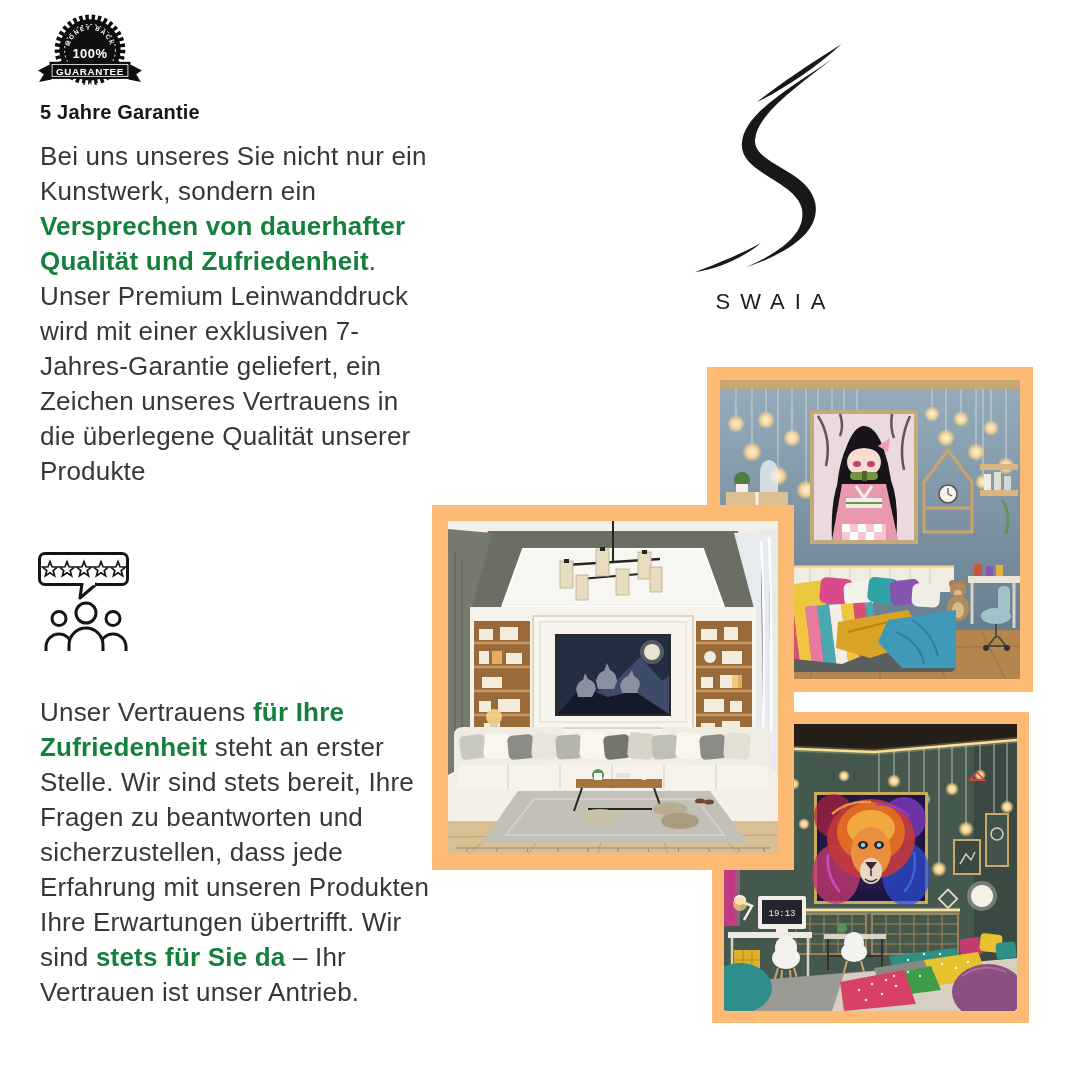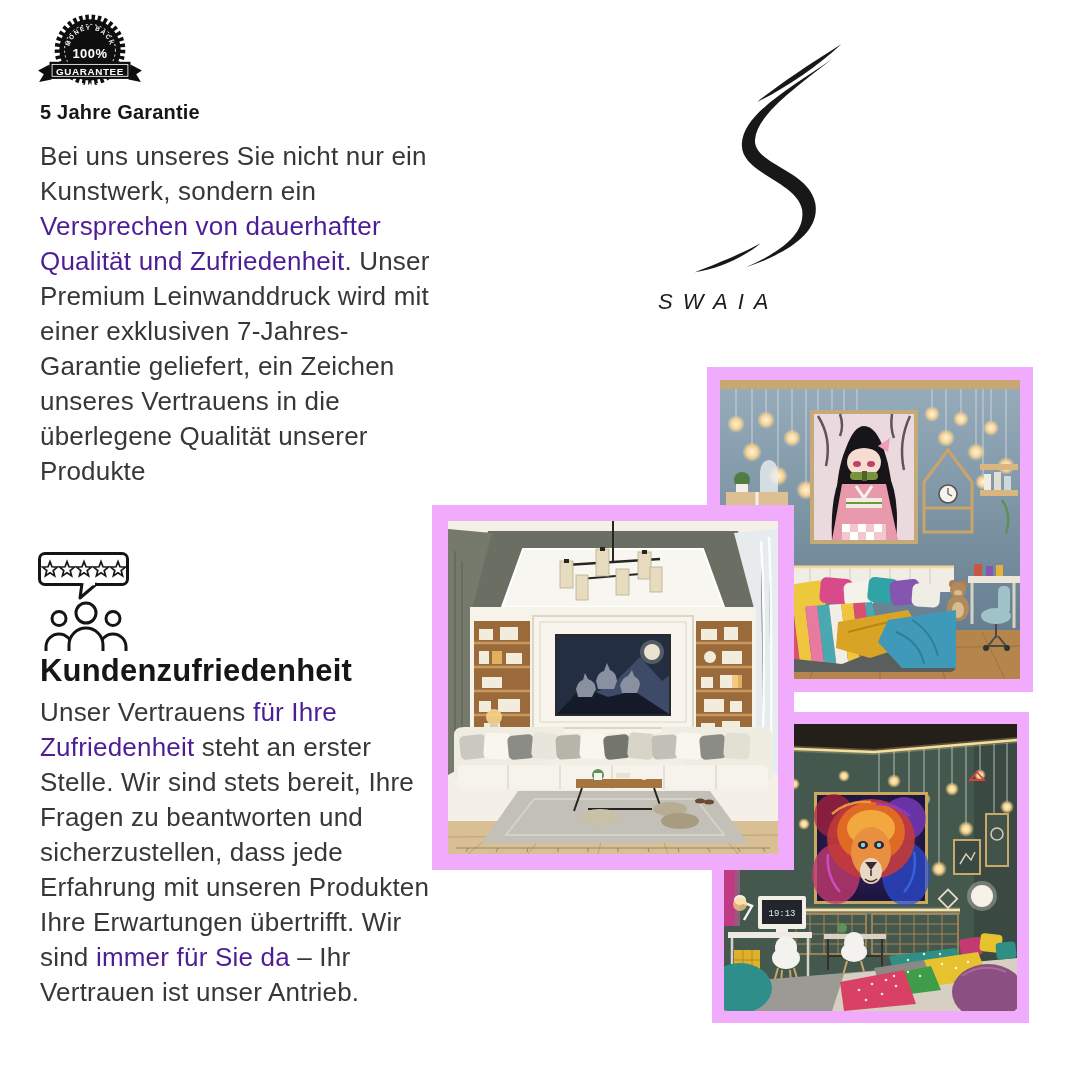--- a/index.html
+++ b/index.html
@@ -6,29 +6,29 @@
   .page{position:relative;width:1080px;height:1080px;background:#ffffff;overflow:hidden;
         font-family:"Liberation Sans",sans-serif;color:#333;}
   
   .badge{position:absolute;left:36px;top:8px;width:108px;height:92px;}
   .h1{position:absolute;left:40px;top:101px;font-size:20px;font-weight:800;color:#161616;letter-spacing:.2px;}
   .h2{position:absolute;left:40px;top:653px;font-size:31px;font-weight:800;color:#161616;letter-spacing:.2px;}
   .body-text{position:absolute;left:40px;width:394px;font-size:26px;line-height:35px;
              color:#373737;letter-spacing:.2px;}
   .p1{top:139px;}
   .p2{top:695px;}
-  .body-text .b{font-weight:400;color:#4c1d95;}
+  .body-text .b{font-weight:700;color:#15803d;}
   .review-icon{position:absolute;left:36px;top:550px;width:100px;height:104px;}
   
-  .logo{position:absolute;left:648px;top:42px;width:245px;text-align:left;font-style:italic;}
+  .logo{position:absolute;left:648px;top:42px;width:245px;text-align:center;}
   .logo svg{display:block;margin:0 auto;}
   .wordmark{margin-top:12px;font-size:22px;letter-spacing:10px;padding-left:10px;
             color:#1c1c1c;font-family:"Liberation Sans",sans-serif;}
   
-  .card{position:absolute;background:#f0abfc;}
+  .card{position:absolute;background:#fdba74;}
   .card svg{display:block;width:100%;height:100%;}
   .photo1{left:707px;top:367px;width:326px;height:325px;padding:13px;box-sizing:border-box;z-index:1;}
   .photo2{left:432px;top:505px;width:362px;height:365px;padding:16px;box-sizing:border-box;z-index:3;}
   .photo3{left:712px;top:712px;width:317px;height:311px;padding:12px;box-sizing:border-box;z-index:2;}
 </style>
 </head>
 <body>
 
 <div class="page">
 
@@ -77,23 +77,22 @@
     <g fill="#ffffff" stroke="#141414" stroke-width="3">
       <circle cx="23" cy="68.5" r="7"></circle>
       <path d="M10,101 L10,97 A13,13 0 0 1 36,97 L36,101"></path>
       <circle cx="77" cy="68.5" r="7"></circle>
       <path d="M64,101 L64,97 A13,13 0 0 1 90,97 L90,101"></path>
       <circle cx="50" cy="63" r="10"></circle>
       <path d="M33,101 L33,95 A17,17 0 0 1 67,95 L67,101"></path>
     </g>
   </svg>
 
-  <div class="h2">Kundenzufriedenheit</div>
-
-  <div class="body-text p2"><span>Unser Vertrauens </span><span class="b">für Ihre Zufriedenheit</span><span> steht an erster Stelle. Wir sind stets bereit, Ihre Fragen zu beantworten und sicherzustellen, dass jede Erfahrung mit unseren Produkten Ihre Erwartungen übertrifft. Wir sind </span><span class="b">immer für Sie da</span><span> – Ihr Vertrauen ist unser Antrieb.</span></div>
+
+  <div class="body-text p2"><span>Unser Vertrauens </span><span class="b">für Ihre Zufriedenheit</span><span> steht an erster Stelle. Wir sind stets bereit, Ihre Fragen zu beantworten und sicherzustellen, dass jede Erfahrung mit unseren Produkten Ihre Erwartungen übertrifft. Wir sind </span><span class="b">stets für Sie da</span><span> – Ihr Vertrauen ist unser Antrieb.</span></div>
 
   <div class="logo">
     <svg width="160" height="235" viewBox="0 0 170 250" role="img">
       <g fill="#181818">
         <path d="M160,2 C122,26 92,46 70,64 C98,50 132,28 160,2 Z"></path>
         <path d="M150,18 C104,50 56,76 54,108 C52,140 112,148 118,178 C122,203 98,222 58,240 C104,224 138,202 132,171 C125,136 66,130 68,104 C70,77 112,48 150,18 Z"></path>
         <path d="M74,214 C50,227 24,237 4,245 C30,241 56,229 74,214 Z"></path>
       </g>
     </svg>
     <div class="wordmark">SWAIA</div>

